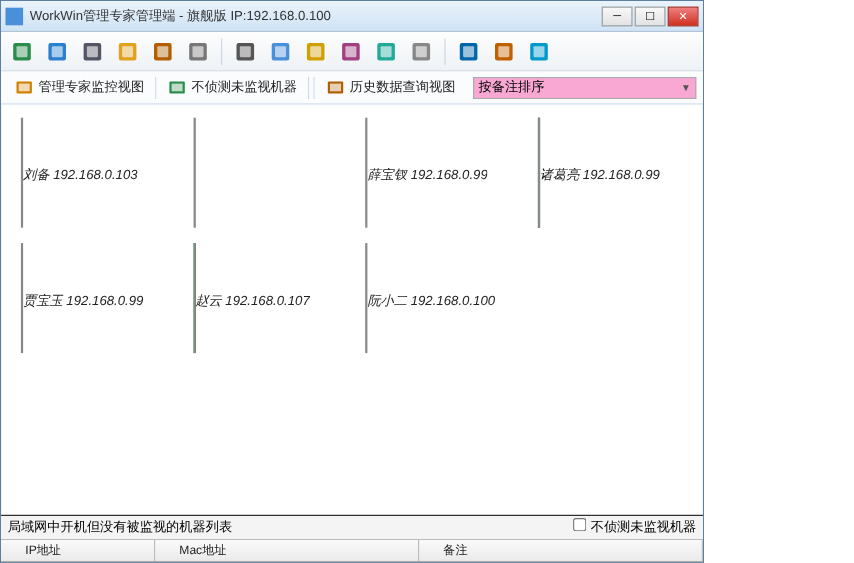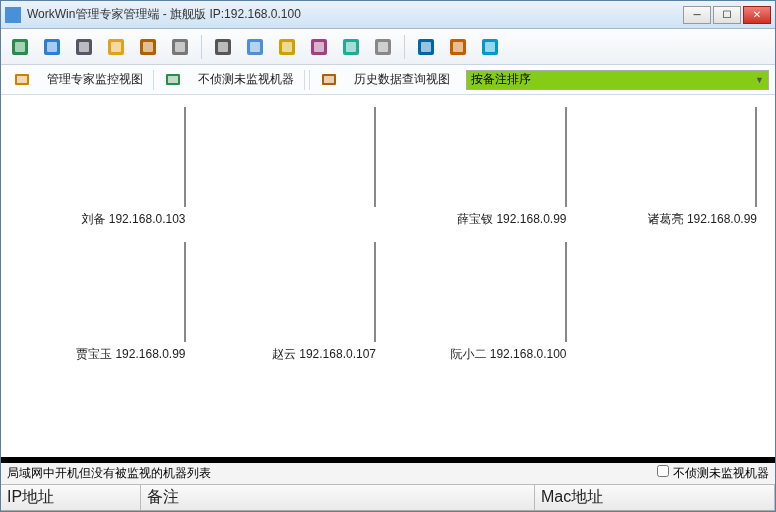--- a/index.html
+++ b/index.html
@@ -1,34 +1,34 @@
 <!DOCTYPE html>
 <html><head>
 <meta charset="utf-8">
 <style>
   * { box-sizing: border-box; margin: 0; padding: 0; }
   body { font-family: "Microsoft YaHei", SimSun, Arial, sans-serif; font-size: 12px; background: #fff; }
-  .window { width: 776px; height: 512px; border: 1px solid #5a7fa0; display: flex; flex-direction: column; background: #fff; }
+  .window { width: 640px; height: 512px; border: 1px solid #5a7fa0; display: flex; flex-direction: column; background: #fff; }
   .titlebar { height: 28px; background: linear-gradient(#eaf3fb, #cfe3f5); display: flex; align-items: center; padding: 0 4px; border-bottom: 1px solid #a0b8d0; }
   .titlebar .app-icon { width: 16px; height: 16px; background: #4a90d9; margin-right: 6px; }
   .titlebar .title { flex: 1; color: #333; font-size: 12px; }
   .winbtns { display: flex; gap: 2px; }
   .winbtn { width: 28px; height: 18px; border: 1px solid #999; background: linear-gradient(#f8f8f8,#e2e2e2); display: flex; align-items: center; justify-content: center; font-size: 10px; cursor: pointer; }
   .winbtn.close { background: linear-gradient(#f08080,#d03020); color: #fff; border-color: #a02010; }
   .toolbar { height: 36px; background: linear-gradient(#fdfdfd,#eef2f6); border-bottom: 1px solid #c8d4e0; display: flex; align-items: center; padding: 0 6px; gap: 6px; }
   .tbtn { width: 26px; height: 26px; border: 1px solid transparent; display: flex; align-items: center; justify-content: center; cursor: pointer; border-radius: 2px; }
   .tbtn svg { display: block; }
   .subbar { height: 30px; background: #fafcfe; border-bottom: 1px solid #d0dce8; display: flex; align-items: center; padding: 0 6px; gap: 4px; }
-  .tab { display: flex; align-items: center; gap: 16px; padding: 2px 6px; cursor: pointer; }
+  .tab { display: flex; align-items: center; gap: 4px; padding: 2px 6px; cursor: pointer; }
   .tab .ticon { width: 18px; height: 18px; display: flex; align-items: center; justify-content: center; }
   .tab .tlabel { font-size: 12px; color: #222; white-space: nowrap; }
-  .sortsel { flex: 1; border: 1px solid #aaa; height: 20px; margin-left: 6px; padding: 0 4px; background: #84cc16; display: flex; align-items: center; justify-content: space-between; cursor: pointer; }
+  .sortsel { flex: 1; border: 1px solid #aaa; height: 20px; margin-left: 6px; padding: 0 4px; background: #f9a8d4; display: flex; align-items: center; justify-content: space-between; cursor: pointer; }
   .sortsel .chev { font-size: 9px; color: #555; }
   .thumbs { flex: 1; padding: 12px 18px 8px 18px; display: grid; grid-template-columns: repeat(4, 1fr); column-gap: 24px; row-gap: 14px; overflow: auto; align-content: start; }
-  .card { display: flex; flex-direction: column; align-items: flex-end; cursor: pointer; }
+  .card { display: flex; flex-direction: row; align-items: center; cursor: pointer; font-style: italic; }
   .shot { height: 100px; border: 1px solid #888; background: #333; position: relative; overflow: hidden; }
   .cap { text-align: left; margin-top: 4px; font-size: 12px; color: #222; white-space: nowrap; overflow: hidden; text-overflow: ellipsis; }
   
   .shot.desk1 { background: linear-gradient(180deg,#1a6b3a 0%,#2a8b4a 70%,#1a6b3a 100%); }
   .shot.desk1::before { content:""; position:absolute; right:6px; top:10px; width:36px; height:36px; background:#d04020; }
   .shot.doc { background:#f6f2ea; }
   .shot.doc::before { content:""; position:absolute; inset:6px; background:repeating-linear-gradient(#ddd 0,#ddd 1px,transparent 1px,transparent 8px); }
   .shot.doc::after { content:""; position:absolute; top:0; left:0; right:0; height:14px; background:#3a6ea5; }
   .shot.web { background:#fff; }
   .shot.web::before { content:""; position:absolute; top:0; left:0; right:0; height:14px; background:linear-gradient(#f0a030,#e08020); }
@@ -48,27 +48,27 @@
   .shot.win7 { background: radial-gradient(circle at 50% 60%, #6bb6ff 0%, #2a7fd0 60%, #1a5fa0 100%); }
   .shot.win7::before { content:""; position:absolute; bottom:0; left:0; right:0; height:12px; background:#20304a; }
   .shot.desk2 { background:#fff; }
   .shot.desk2::before { content:""; position:absolute; inset:14px 6px 14px 6px; background:
      linear-gradient(#cfe,#cfe) 0 0/40px 30px no-repeat,
      linear-gradient(#fce,#fce) 44px 0/40px 30px no-repeat,
      linear-gradient(#0a7a2a,#0a7a2a) 0 34px/40px 30px no-repeat,
      linear-gradient(#cef,#cef) 44px 34px/40px 30px no-repeat; }
   .shot.desk2::after { content:""; position:absolute; top:0; left:0; right:0; height:12px; background:#3a6ea5; }
   .shot .tbar { position:absolute; bottom:0; left:0; right:0; height:12px; background:#20304a; }
-  .bottom { border-top:6px solid #000000;margin-top:20px; }
+  .bottom { border-top:1px solid #000000;margin-top:20px; }
   .panelhdr { display:flex; align-items:center; padding:2px 6px; background:#f4f4f4; border-bottom:1px solid #bbb; font-size:12px; }
   .panelhdr .ptext { flex:1; }
   .panelhdr label { display:flex; align-items:flex-start; gap:4px; cursor:pointer; }
   .panelhdr input[type="checkbox"]{ width:12px; height:12px; }
   .tblhdr { display:flex; background:linear-gradient(#fafafa,#eaeaea); border-bottom:1px solid #aaa; }
-  .th { border-right:1px solid #bbb; padding:2px 6px; font-size:16px; color:#222; cursor:pointer; }
+  .th { border-right:1px solid #bbb; padding:2px 22px; font-size:11px; color:#222; cursor:pointer; }
 </style>
 </head>
 <body>
 
 <div class="window">
 
   <div class="titlebar">
     <div class="app-icon"></div>
     <div class="title">WorkWin管理专家管理端 - 旗舰版 IP:192.168.0.100</div>
     <div class="winbtns">
@@ -250,18 +250,18 @@
   <div class="bottom">
     <div class="panelhdr">
       <div class="ptext">局域网中开机但没有被监视的机器列表</div>
       <label>
         <input type="checkbox" style="">
         <span>不侦测未监视机器</span>
       </label>
     </div>
     <div class="tblhdr" id="tblhdr">
         <div class="th" style="width: 140px;">IP地址</div>
+        <div class="th" style="width: 240px;">Mac地址</div>
         <div class="th" style="width: auto; flex: 1 1 0%;">备注</div>
-        <div class="th" style="width: 240px;">Mac地址</div>
       </div>
   </div>
 
 </div>
 
 </body></html>

